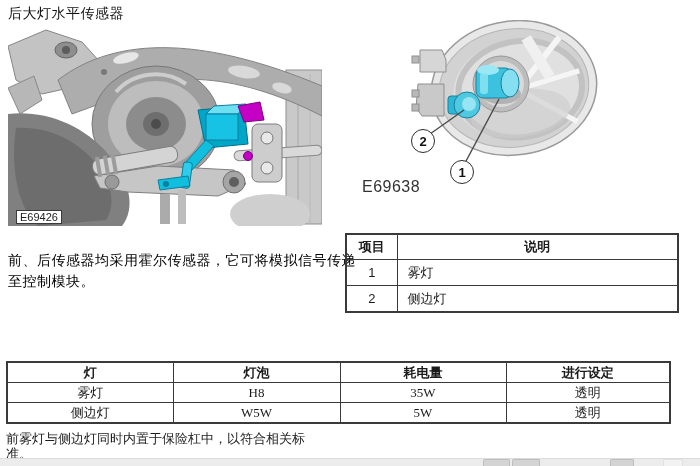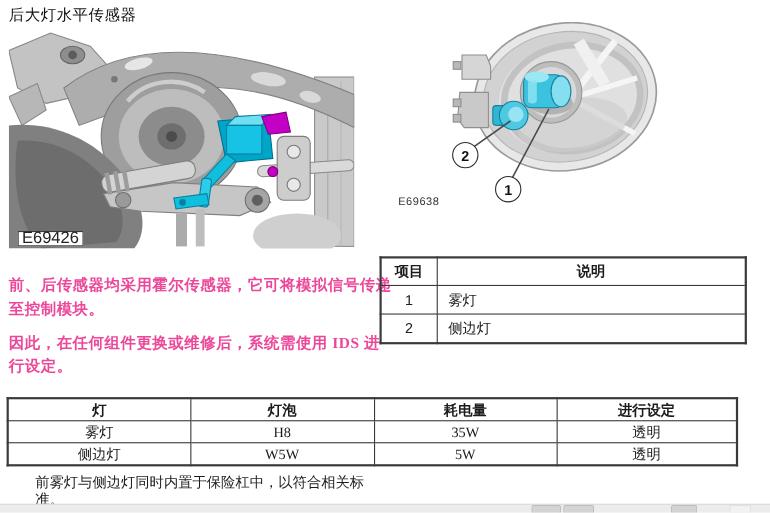--- a/index.html
+++ b/index.html
@@ -12,45 +12,45 @@
   .page-title{
     position:absolute;left:8px;top:5px;
     font-size:14px;font-weight:normal;letter-spacing:0.5px;color:#111;
   }
   
   .fig-left{position:absolute;left:8px;top:28px;width:314px;height:198px;}
   .fig-right{position:absolute;left:360px;top:20px;width:330px;height:200px;}
   .fig-label-boxed{
     position:absolute;left:8px;bottom:2px;
     background:#ffffff;border:1px solid #3a3a3a;
-    font-size:15px;color:#222;padding:0 3px;line-height:12px;
+    font-size:11px;color:#222;padding:0 3px;line-height:12px;
   }
   .fig-label-plain{
     position:absolute;left:2px;top:158px;
-    font-size:10px;color:#333;letter-spacing:0.5px;
+    font-size:16px;color:#333;letter-spacing:0.5px;
   }
   .callout{
     position:absolute;width:24px;height:24px;border-radius:50%;
     background:#ffffff;border:1.5px solid #2e2e2e;
     display:flex;align-items:center;justify-content:center;
     font-size:13px;font-weight:bold;color:#111;box-sizing:border-box;
   }
   .callout-1{left:90px;top:140px;}
   .callout-2{left:51px;top:109px;}
   
   .para-block{
     position:absolute;left:8px;top:250px;width:350px;
     font-family:"Liberation Serif","DejaVu Serif",serif;
-    font-size:14px;line-height:21px;color:#ec4899;letter-spacing:0.5px;font-weight:bold;
+    font-size:14px;line-height:21px;color:#000000;letter-spacing:0.5px;
   }
   .para-block p{margin:0 0 10px 0;}
   .note-block{
     position:absolute;left:6px;top:431px;width:302px;
     font-family:"Liberation Serif","DejaVu Serif",serif;
-    font-size:13px;line-height:15px;color:#1c1c1c;margin-left:26px;
+    font-size:13px;line-height:15px;color:#1c1c1c;
   }
   
   table{border-collapse:collapse;table-layout:fixed;}
   .parts-table{
     position:absolute;left:345px;top:233px;width:332px;
     border:2px solid #3a3a3a;font-size:13px;
   }
   .parts-table th,.parts-table td{border:1px solid #3a3a3a;}
   .parts-table th{height:24px;font-weight:bold;text-align:center;padding:0;}
   .parts-table td{height:25px;text-align:center;padding:0;font-family:"Liberation Sans",sans-serif;}
@@ -186,21 +186,20 @@
     <span>2</span>
   </div>
   <div class="callout callout-1">
     <span>1</span>
   </div>
   <div class="fig-label-plain">E69638</div>
 </div>
 
 <div class="para-block">
   <p>前、后传感器均采用霍尔传感器，它可将模拟信号传递至控制模块。</p>
-  <p>因此，在任何组件更换或维修后，系统需使用 IDS 进行设定。</p>
 </div>
 
 <table class="parts-table">
   <colgroup>
       <col style="width:51px">
       <col style="width:281px">
     </colgroup>
   <thead>
     <tr>
       <th>项目</th>

